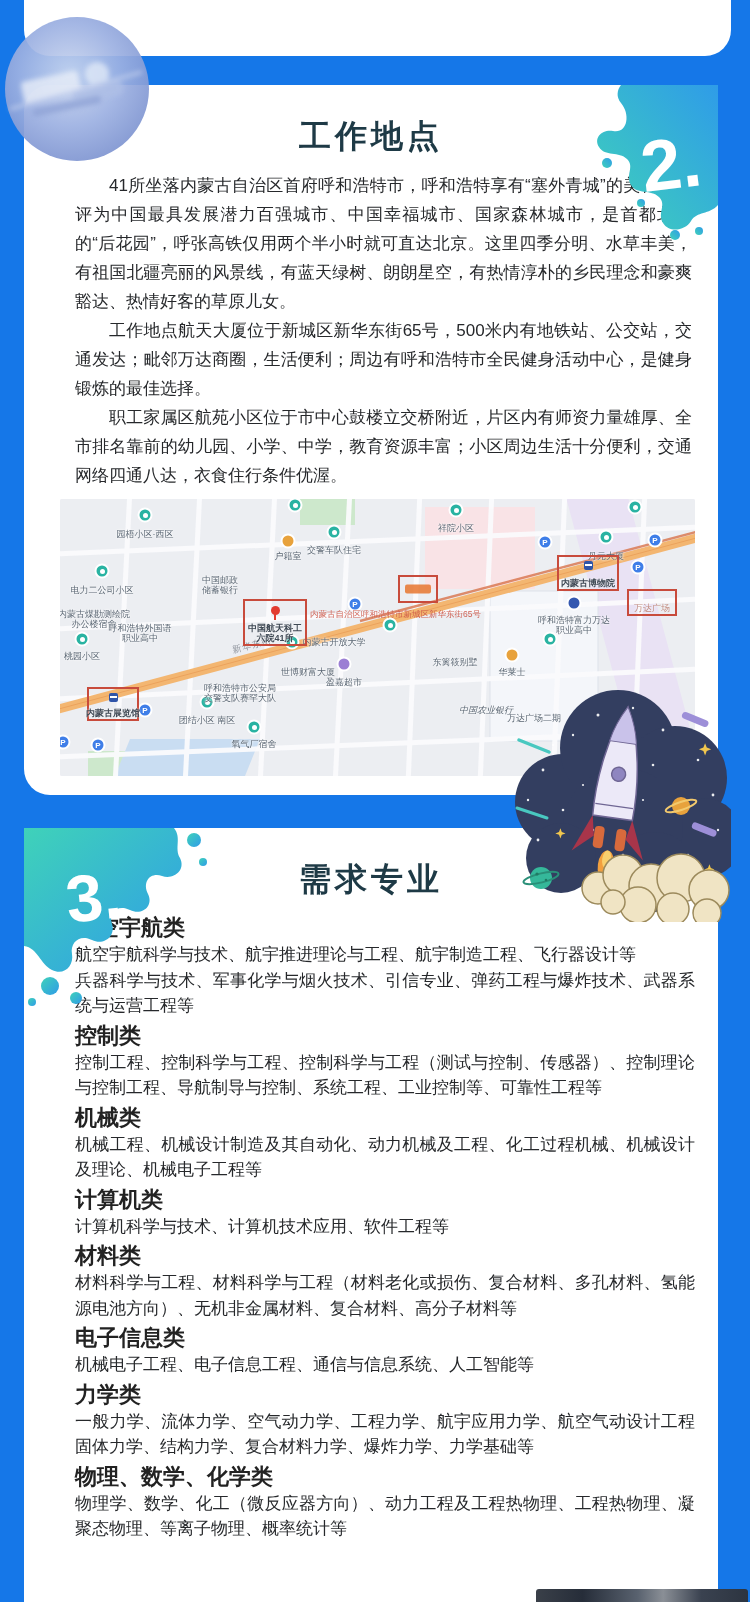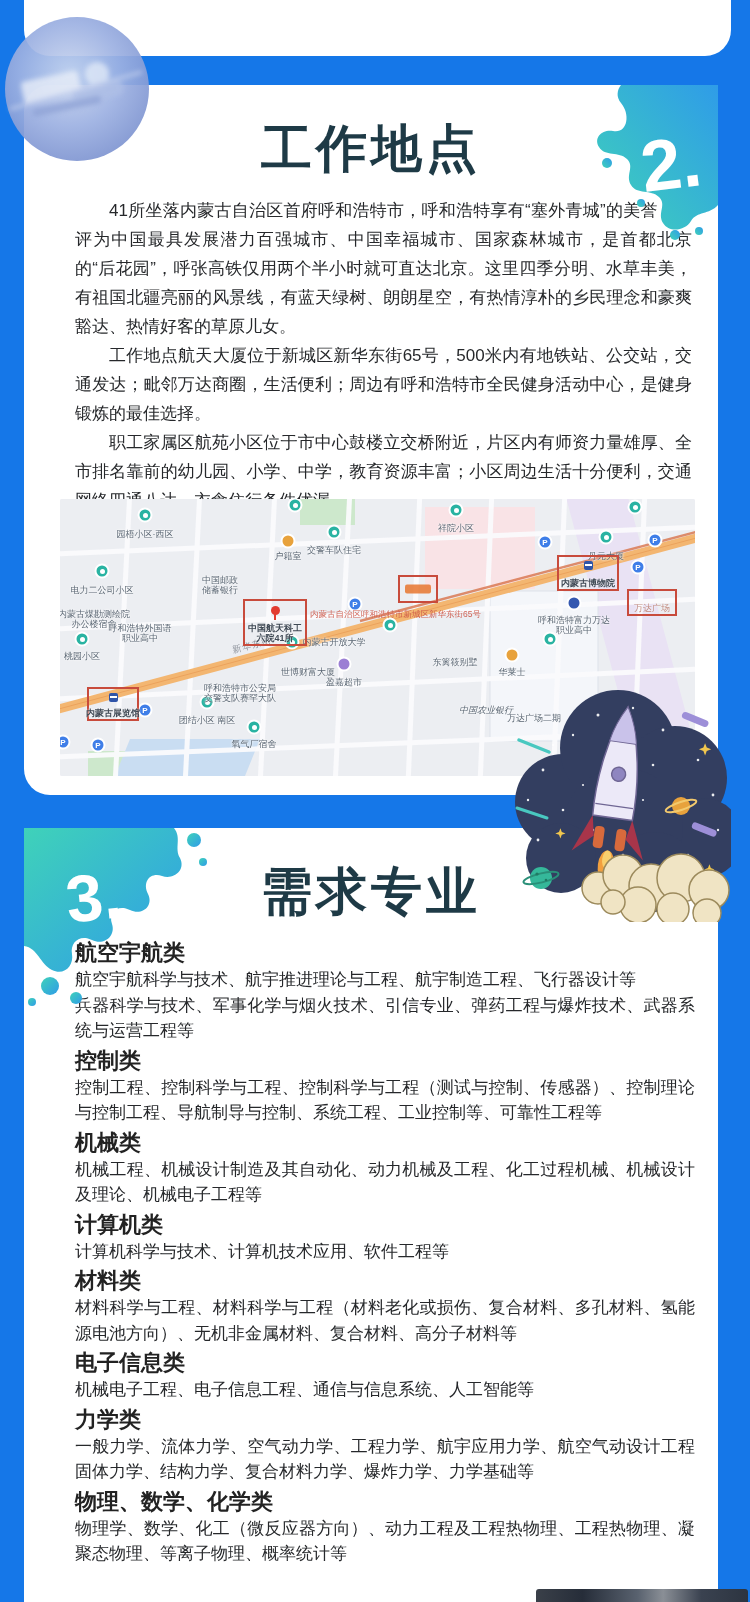--- a/index.html
+++ b/index.html
@@ -8,21 +8,21 @@
     background:#1577E8;
     font-family:"Liberation Sans","DejaVu Sans",sans-serif;
   }
   .card{position:absolute;background:#fff;border-radius:26px;}
   #card-top{left:24px;top:-34px;width:707px;height:90px;}
   #card-location{left:24px;top:85px;width:694px;height:710px;}
   #card-majors{left:24px;top:828px;width:694px;height:810px;border-radius:26px 26px 0 0;}
 
   .sec-title{
     margin:30px 0 12px;text-align:center;
-    font-size:51px;font-weight:700;letter-spacing:4px;color:#1E3A46;
+    font-size:32px;font-weight:700;letter-spacing:4px;color:#1E3A46;
   }
   .paras{padding:0 26px 0 51px;}
   .para{
     margin:0;font-size:17px;line-height:29px;color:#26282B;
     text-align:justify;text-indent:2em;
   }
 
   
   #map{
     position:absolute;left:36px;top:414px;width:635px;height:277px;

